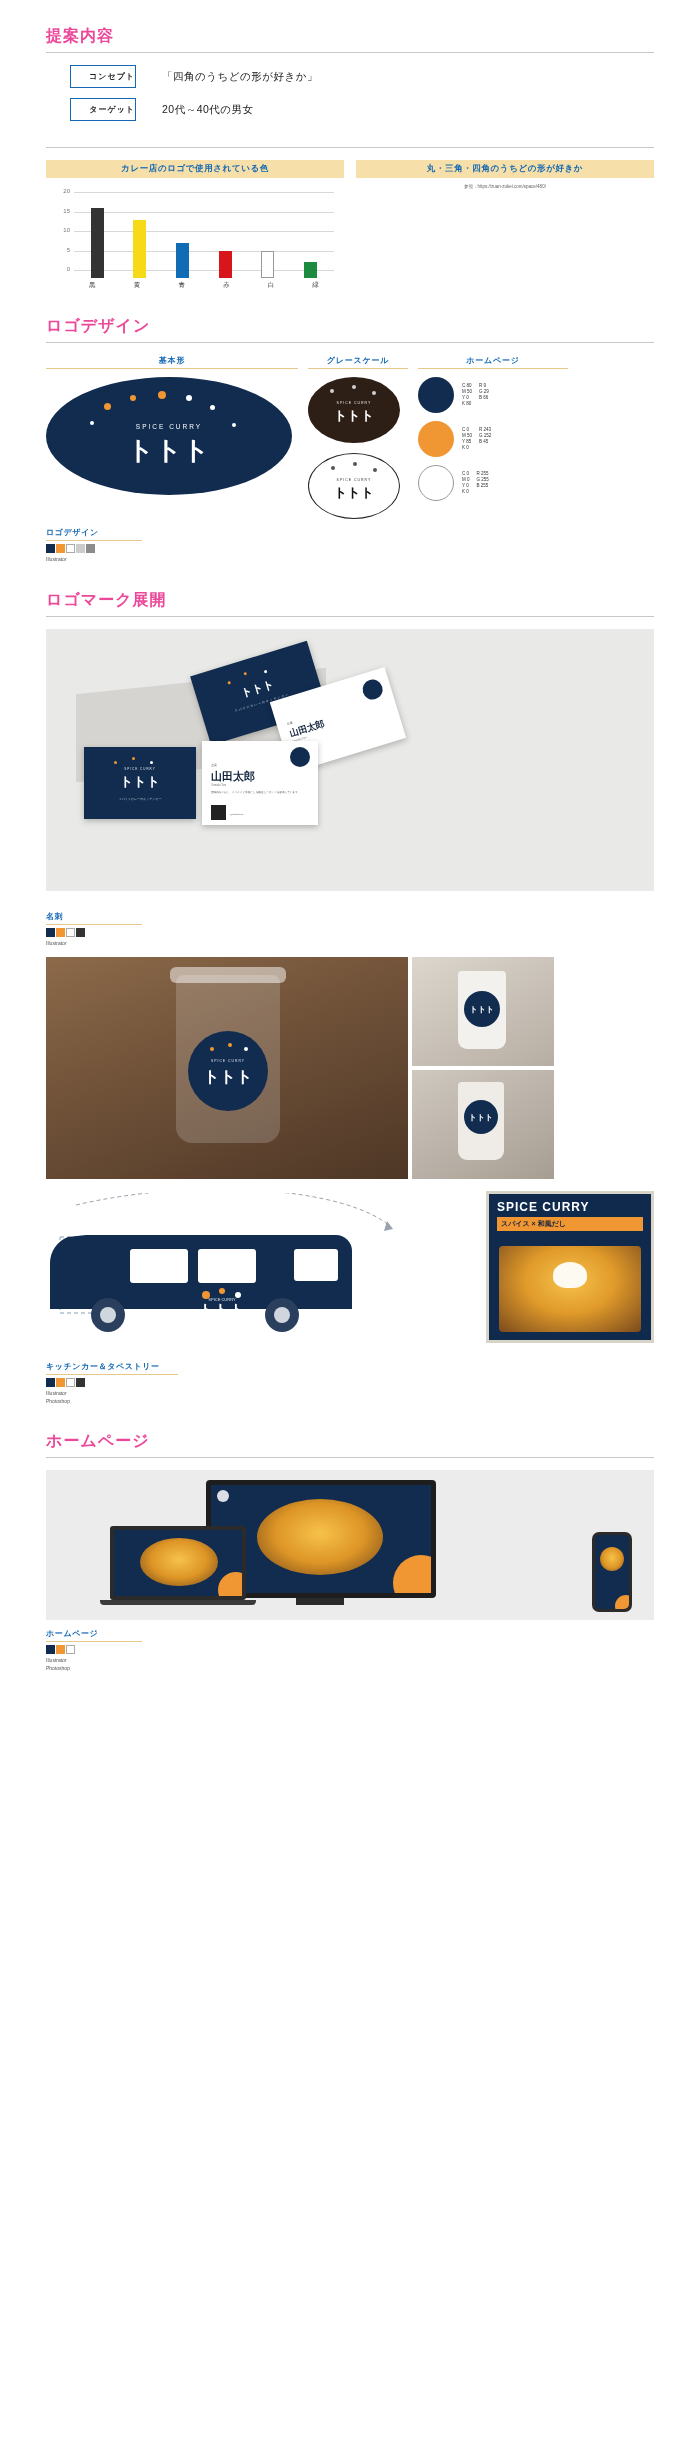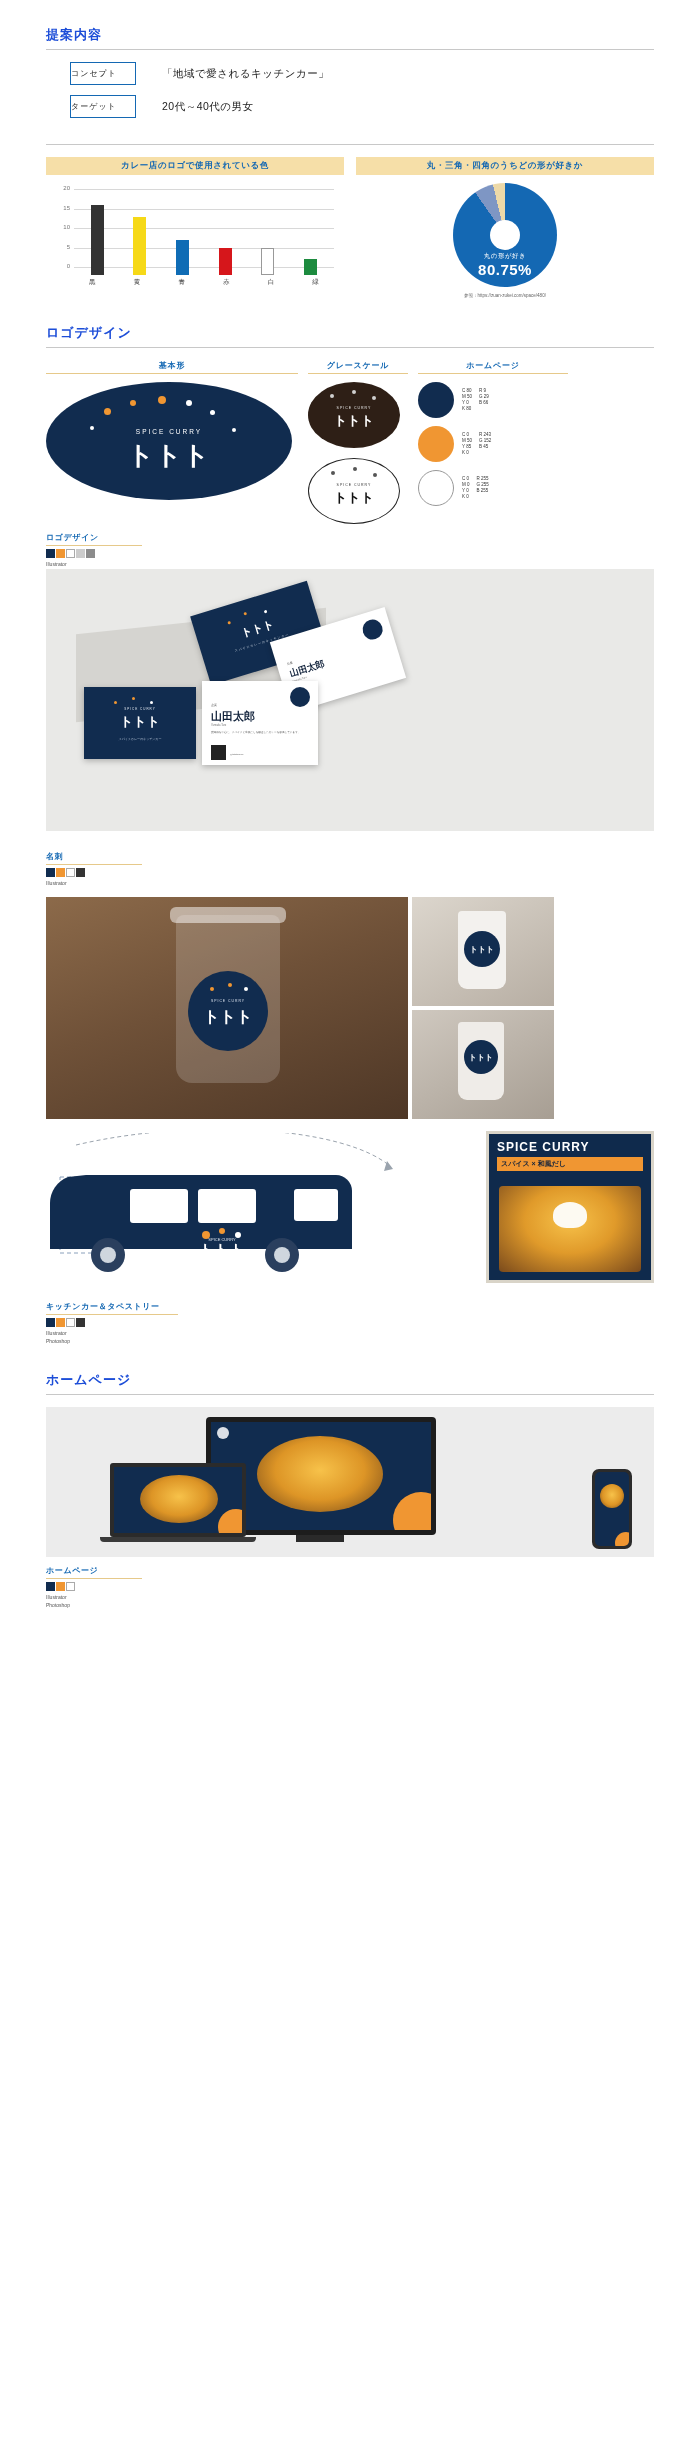--- a/index.html
+++ b/index.html
@@ -27,38 +27,39 @@
   .banner-title {
     color: #ffffff;
     font-size: 17px;
     font-weight: bold;
     letter-spacing: 2px;
   }
 
   
   .section { padding: 0 46px; margin-top: 26px; }
   .sec-head {
-    color: #1d4ed8;
-    font-size: 13px;
+    color: #ec4899;
+    font-size: 16px;
     font-weight: bold;
     padding-bottom: 5px;
     letter-spacing: 1px;
   }
   .sec-rule { border-bottom: 1px solid #c8c8c8; margin-bottom: 12px; }
 
   
   .prop-row { display: flex; align-items: center; margin: 0 0 10px 24px; }
   .prop-tag {
     border: 1px solid #1468b3;
     color: #1d1d1d;
     font-size: 8px;
     letter-spacing: 1px;
     padding: 5px 0;
     width: 66px;
-    text-align: left;
+    text-align: right;
+    font-weight: bold;
   }
   .prop-val { font-size: 10.5px; color: #222; margin-left: 26px; letter-spacing: .5px; }
 
   
   .charts { display: flex; gap: 12px; margin-top: 2px; }
   .chart-card { flex: 1; }
   .chart-title {
     background: #f6dfa8;
     color: #1468b3;
     font-size: 8.5px;
@@ -168,21 +169,21 @@
 
 <div class="page">
 
 
   <div class="section">
     <div class="sec-head">提案内容</div>
     <div class="sec-rule"></div>
 
     <div class="prop-row">
       <div class="prop-tag">コンセプト</div>
-      <div class="prop-val">「地域で愛されるキッチンカー」</div>
+      <div class="prop-val">「四角のうちどの形が好きか」</div>
     </div>
     <div class="prop-row">
       <div class="prop-tag">ターゲット</div>
       <div class="prop-val">20代～40代の男女</div>
     </div>
   </div>
 
   <div class="section">
     <div class="sec-rule"></div>
 
@@ -215,29 +216,20 @@
             <span>黄</span>
             <span>青</span>
             <span>赤</span>
             <span>白</span>
             <span>緑</span>
           </div>
       </div>
 
       <div class="chart-card">
         <div class="chart-title">丸・三角・四角のうちどの形が好きか</div>
-        <div class="pie-wrap">
-          <div class="pie" id="pieEl" style="background: conic-gradient(rgb(20, 104, 179) 0deg, rgb(20, 104, 179) 290.7deg, rgb(20, 104, 179) 290.7deg, rgb(20, 104, 179) 324.9deg, rgb(126, 150, 196) 324.9deg, rgb(126, 150, 196) 346.5deg, rgb(237, 217, 168) 346.5deg, rgb(237, 217, 168) 360deg);">
-            <div class="pie-hole"></div>
-            <div class="pie-cap">
-              <span class="cl">丸の形が好き</span>
-              <span class="cv">80.75%</span>
-            </div>
-          </div>
-        </div>
         <div class="src">参照：https://zuan-zukei.com/space/480/</div>
       </div>
 
     </div>
   </div>
 
   <div class="section">
     <div class="sec-head">ロゴデザイン</div>
     <div class="sec-rule"></div>
 
@@ -344,20 +336,24 @@
           <div class="chip" style="background: rgb(255, 255, 255); border: 1px solid rgb(170, 170, 170);"></div>
           <div class="chip" style="background: rgb(204, 204, 204);"></div>
           <div class="chip" style="background: rgb(140, 140, 140);"></div>
         </div>
       <div class="cap-tools">
           <div>Illustrator</div>
         </div>
     </div>
   </div>
 
+  <div class="section">
+    <div class="sec-head">ロゴマーク展開</div>
+    <div class="sec-rule"></div>
+  </div>
 
   <div class="mock mock-biz" style="margin:0 46px">
     <div style="position:absolute;left:30px;top:52px;width:250px;height:88px;background:#d5d4d0;transform:skewY(-6deg)"></div>
 
     <div class="biz-card biz-navy" style="left:152px;top:28px;width:122px;height:72px;transform:rotate(-17deg)">
       <span class="dot" style="width:3px;height:3px;background:#f09632;left:34px;top:16px"></span>
       <span class="dot" style="width:3px;height:3px;background:#f09632;left:52px;top:12px"></span>
       <span class="dot" style="width:3px;height:3px;background:#fff;left:72px;top:16px"></span>
       <div style="position:absolute;width:100%;text-align:center;top:24px;color:#fff;font-size:11px;font-weight:bold">トトト</div>
       <div style="position:absolute;width:100%;text-align:center;top:44px;color:#cdd6e2;font-size:3px;letter-spacing:1px">スパイスカレーのキッチンカー</div>

